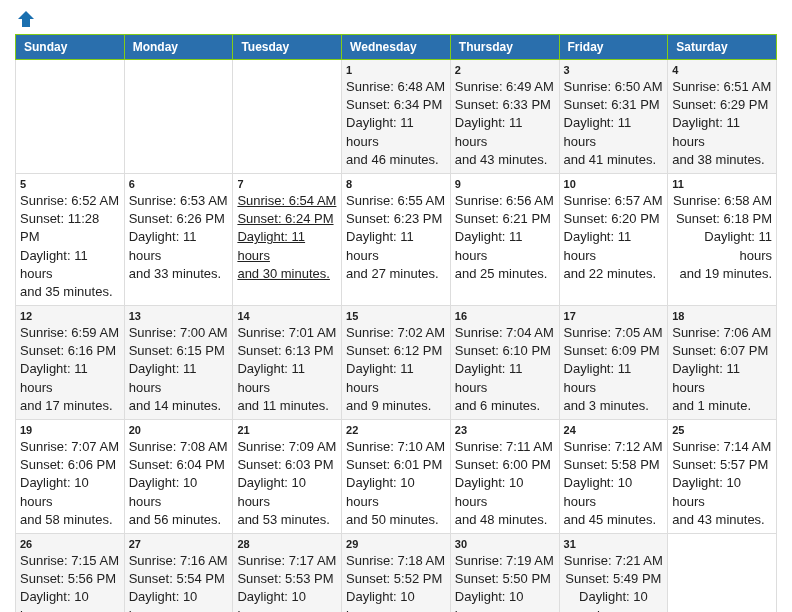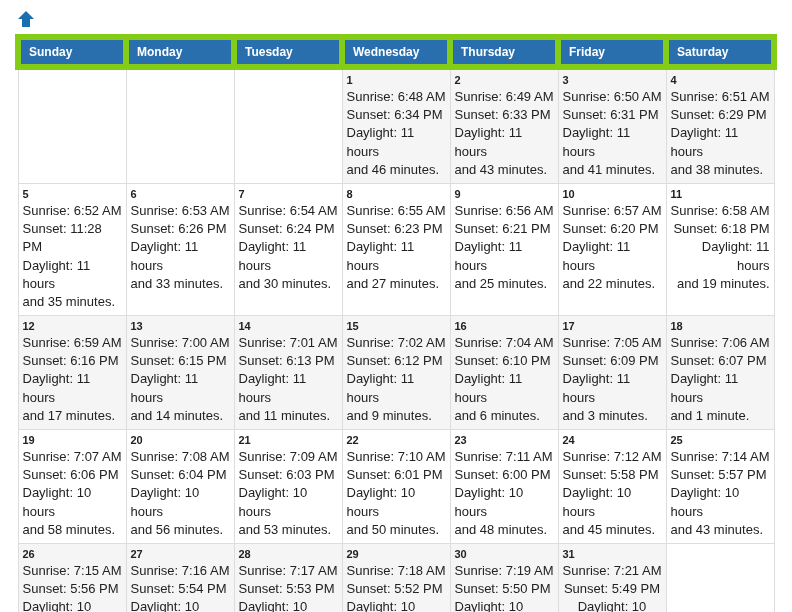--- a/index.html
+++ b/index.html
@@ -61,21 +61,21 @@
       border-collapse: collapse;
       table-layout: fixed;
     }
     thead tr th {
       background-color: #2a6fad;
       color: #fff;
       font-size: 12px;
       font-weight: bold;
       padding: 5px 8px;
       text-align: left;
-      border: 6px solid #84cc16;
+      border: 1px solid #84cc16;
     }
     tbody tr {
       background: #fff;
     }
     tbody tr:nth-child(odd) {
       background: #f5f5f5;
     }
     tbody td {
       vertical-align: top;
       padding: 4px 4px;
@@ -174,21 +174,21 @@
           </td>
           <td>
             <div class="day-num">6</div>
             <div class="day-info" style="white-space: pre-line;">Sunrise: 6:53 AM
 Sunset: 6:26 PM
 Daylight: 11 hours
 and 33 minutes.</div>
           </td>
           <td>
             <div class="day-num">7</div>
-            <div class="day-info" style="white-space: pre-line;">Sunrise: 6:54 AM
+            <div class="day-info" style="white-space: pre-line; text-decoration: underline;">Sunrise: 6:54 AM
 Sunset: 6:24 PM
 Daylight: 11 hours
 and 30 minutes.</div>
           </td>
           <td>
             <div class="day-num">8</div>
             <div class="day-info" style="white-space: pre-line;">Sunrise: 6:55 AM
 Sunset: 6:23 PM
 Daylight: 11 hours
 and 27 minutes.</div>

